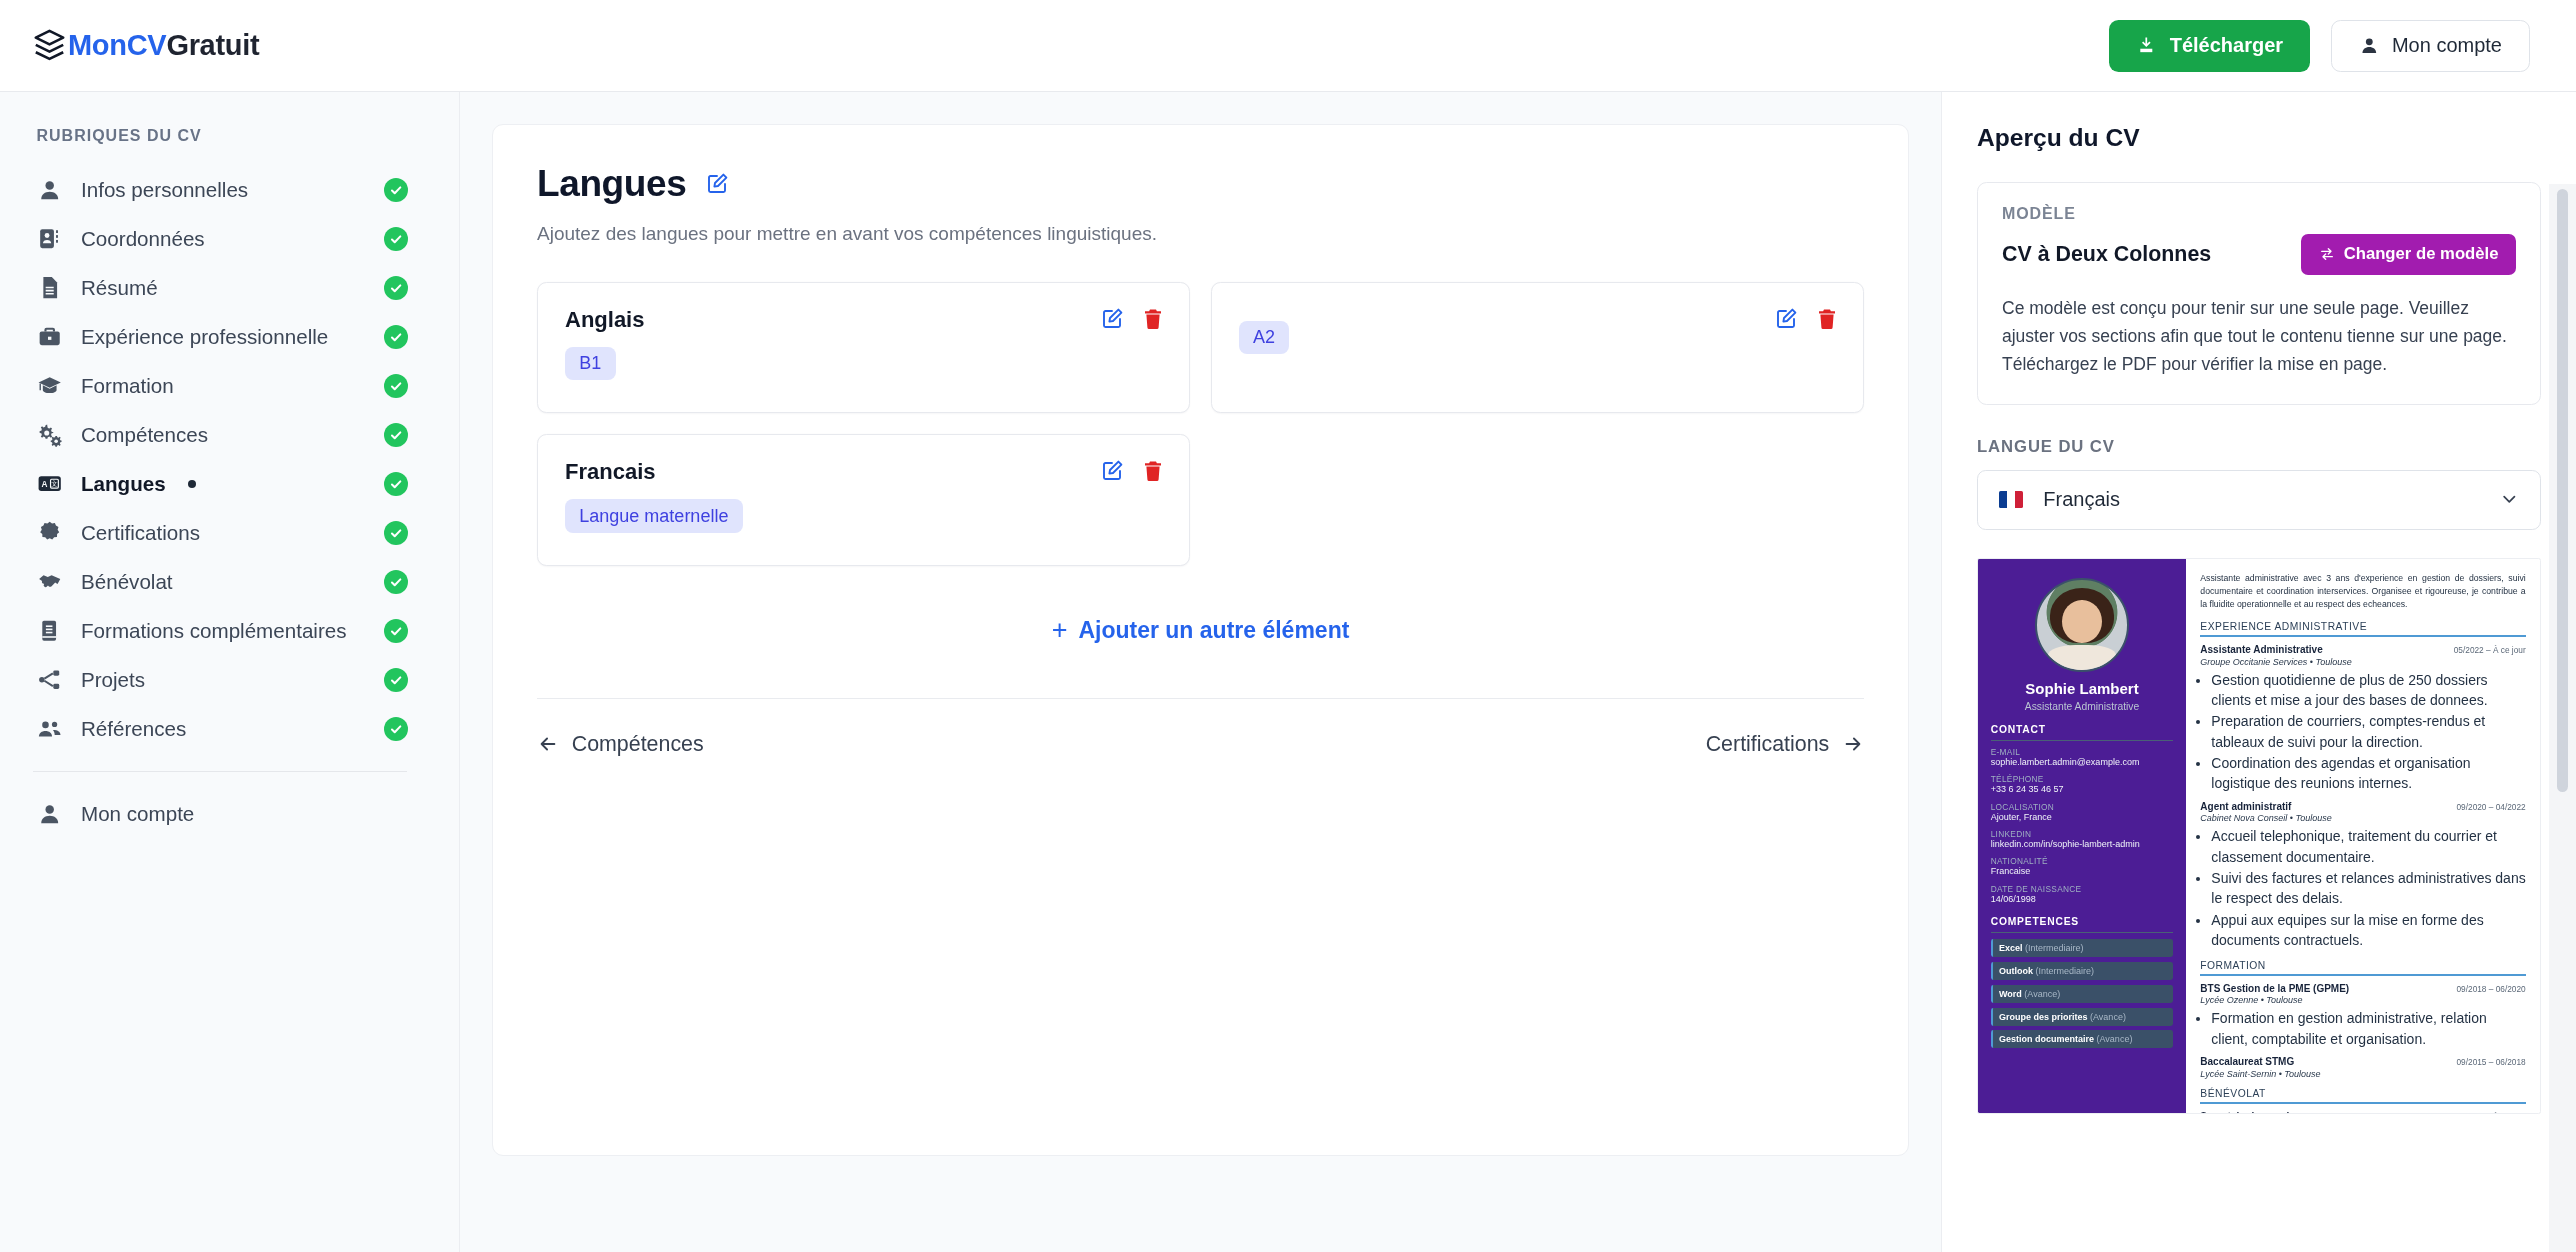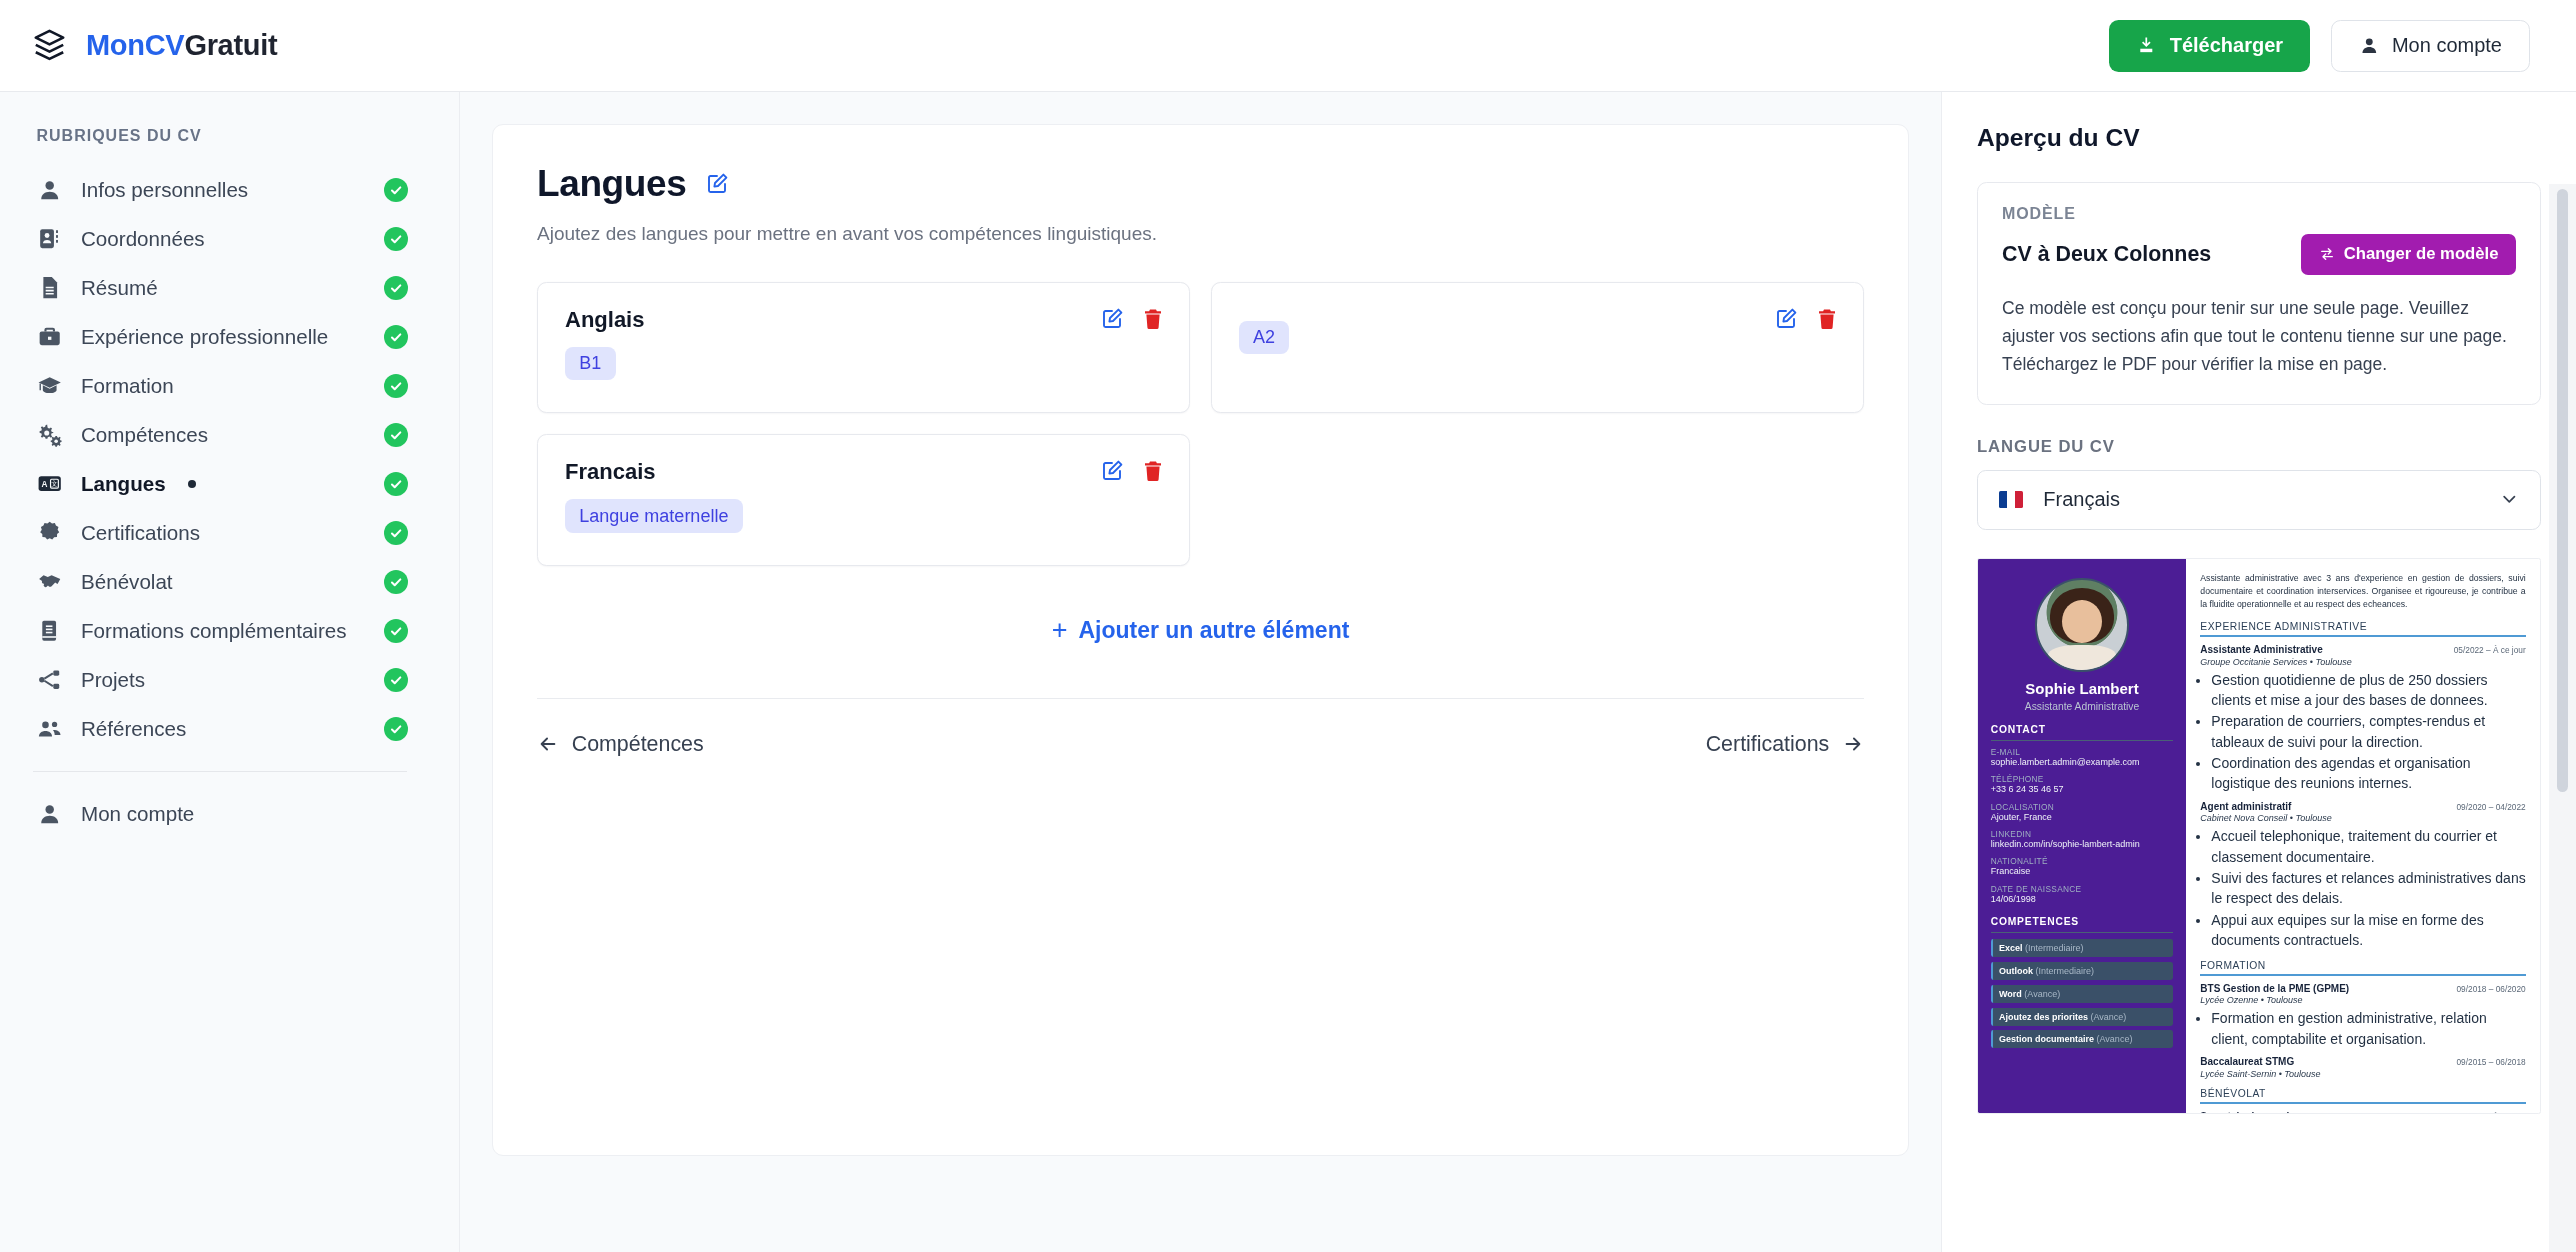--- a/index.html
+++ b/index.html
@@ -12,21 +12,21 @@
 
   
   .topbar {
     height: 92px;
     background: #ffffff;
     border-bottom: 0.8px solid #e8eaee;
     display: flex; align-items: center;
     padding: 0 46px 0 32px;
     position: relative; z-index: 5;
   }
-  .brand { display: flex; align-items: center; gap: 19px; }
+  .brand { display: flex; align-items: center; gap: 1px; }
   .brand-logo { width: 35px; height: 35px; flex: none; }
   .brand-text { font-size: 29px; font-weight: bold; letter-spacing: -0.3px; }
   .brand-text .b1 { color: #2563eb; }
   .brand-text .b2 { color: #1f2430; }
   .topbar-right { margin-left: auto; display: flex; align-items: center; gap: 20.6px; }
   .btn-dl {
     background: #17a54a; color: #fff; border: none; border-radius: 9.5px;
     height: 52px; padding: 0 27px; display: flex; align-items: center; gap: 12.7px;
     font-size: 20px; font-weight: 600; cursor: pointer;
   }
@@ -563,21 +563,21 @@
               <div class="cv-k">DATE DE NAISSANCE</div>
               <div class="cv-v">14/06/1998</div>
             </div>
           </div>
         <div class="cv-h" style="margin-top:11px">COMPETENCES</div>
         <div class="cv-hr"></div>
         <div id="cv-skills">
             <div class="skill"><b>Excel</b> <span>(Intermediaire)</span></div>
             <div class="skill"><b>Outlook</b> <span>(Intermediaire)</span></div>
             <div class="skill"><b>Word</b> <span>(Avance)</span></div>
-            <div class="skill"><b>Ajoutez des priorites</b> <span>(Avance)</span></div>
+            <div class="skill"><b>Groupe des priorites</b> <span>(Avance)</span></div>
             <div class="skill"><b>Gestion documentaire</b> <span>(Avance)</span></div>
           </div>
       </div>
       <div class="cv-right">
         <div class="cv-summary">Assistante administrative avec 3 ans d'experience en gestion de dossiers, suivi documentaire et coordination interservices. Organisee et rigoureuse, je contribue a la fluidite operationnelle et au respect des echeances.</div>
         <div id="cv-sections">
             <div>
               <div class="cv-sec">EXPERIENCE ADMINISTRATIVE</div>
               <div class="cv-sec-line"></div>
               <div>

